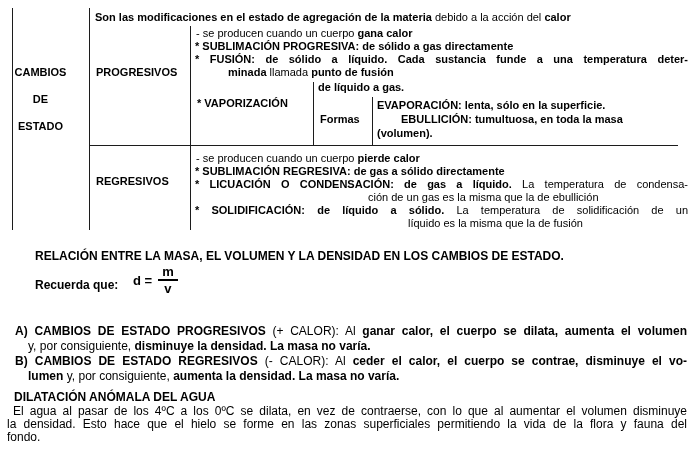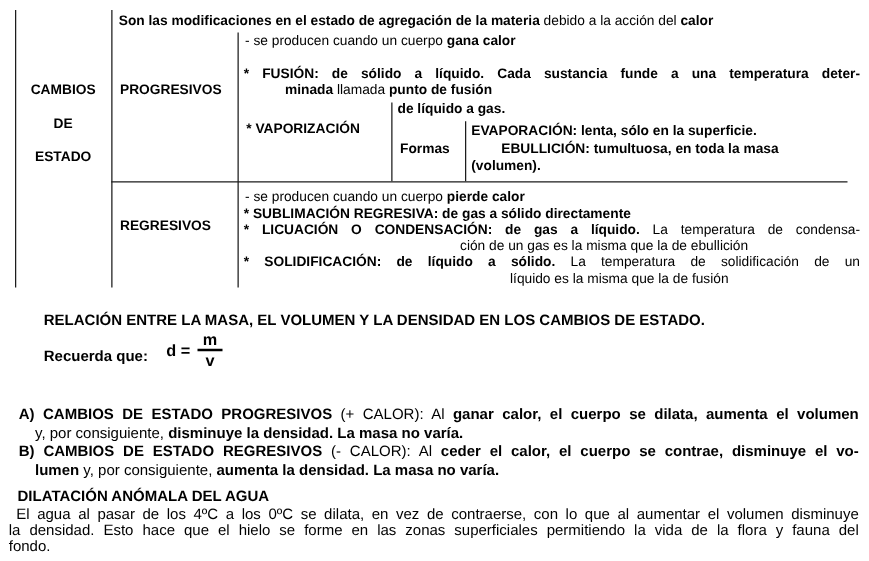--- a/index.html
+++ b/index.html
@@ -26,35 +26,36 @@
 
 <div class="page">
 
   <div class="rule" style="left:12px;  top:8px;   width:1px;  height:222px;"></div>
   <div class="rule" style="left:89px;  top:8px;   width:1px;  height:222px;"></div>
   <div class="rule" style="left:190px; top:26px;  width:1px;  height:204px;"></div>
   <div class="rule" style="left:313px; top:82px;  width:1px;  height:63px;"></div>
   <div class="rule" style="left:372px; top:97px;  width:1px;  height:48px;"></div>
   <div class="rule" style="left:89px;  top:145px; width:589px; height:1px;"></div>
 
-  <div class="ln rowhdr center" style="left:12px; top:59px; width:77px;">
+  <div class="ln rowhdr center" style="left:2px; top:59px; width:77px;">
     <div>CAMBIOS</div>
     <div>DE</div>
     <div>ESTADO</div>
   </div>
 
   <div class="ln" style="left:95px; top:11px; width:593px;">
     <span class="b">Son las modificaciones en el estado de agregación de la materia</span><span> debido a la acción del </span><span class="b">calor</span>
   </div>
 
   <div class="ln b" style="left:96px; top:66px;">PROGRESIVOS</div>
 
   <div class="ln" style="left:196px; top:27px;">
     <span>- se producen cuando un cuerpo </span><span class="b">gana calor</span>
   </div>
+  <div class="ln b" style="left:195px; top:40px;">* SUBLIMACIÓN PROGRESIVA: de sólido a gas directamente</div>
   <div class="ln b jl" style="left:195px; top:53px; width:493px;">* FUSIÓN: de sólido a líquido. Cada sustancia funde a una temperatura deter-</div>
   <div class="ln" style="left:228px; top:66px;text-align:center;">
     <span class="b">minada</span><span> llamada </span><span class="b">punto de fusión</span>
   </div>
 
   <div class="ln b" style="left:197px; top:97px;">* VAPORIZACIÓN</div>
   <div class="ln b" style="left:318px; top:81px;">de líquido a gas.</div>
   <div class="ln b" style="left:320px; top:113px;">Formas</div>
   <div class="ln b" style="left:377px; top:99px;">EVAPORACIÓN: lenta, sólo en la superficie.</div>
   <div class="ln b" style="left:377px; top:113px;margin-left:24px;">EBULLICIÓN: tumultuosa, en toda la masa</div>

